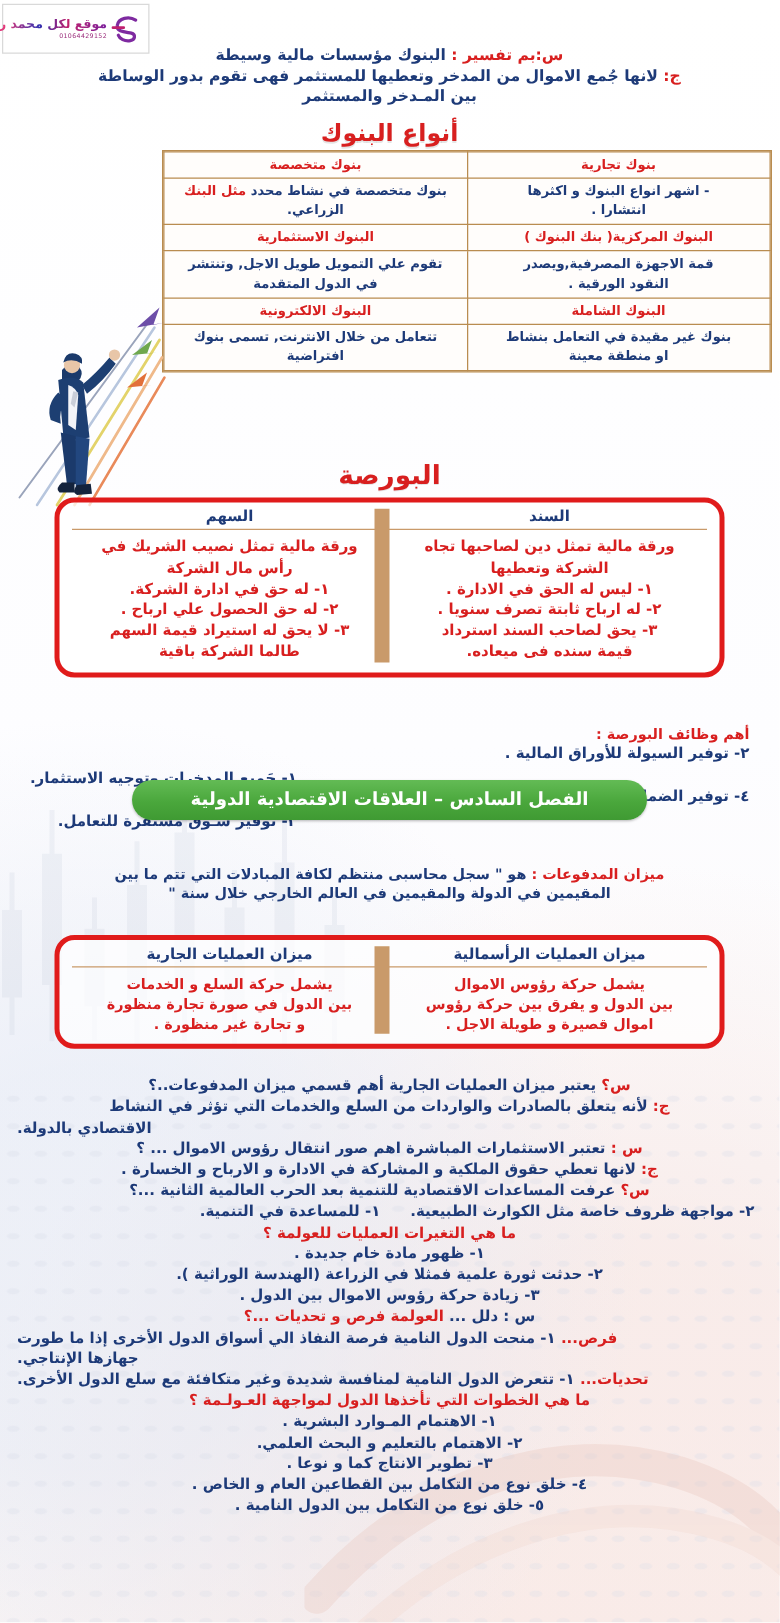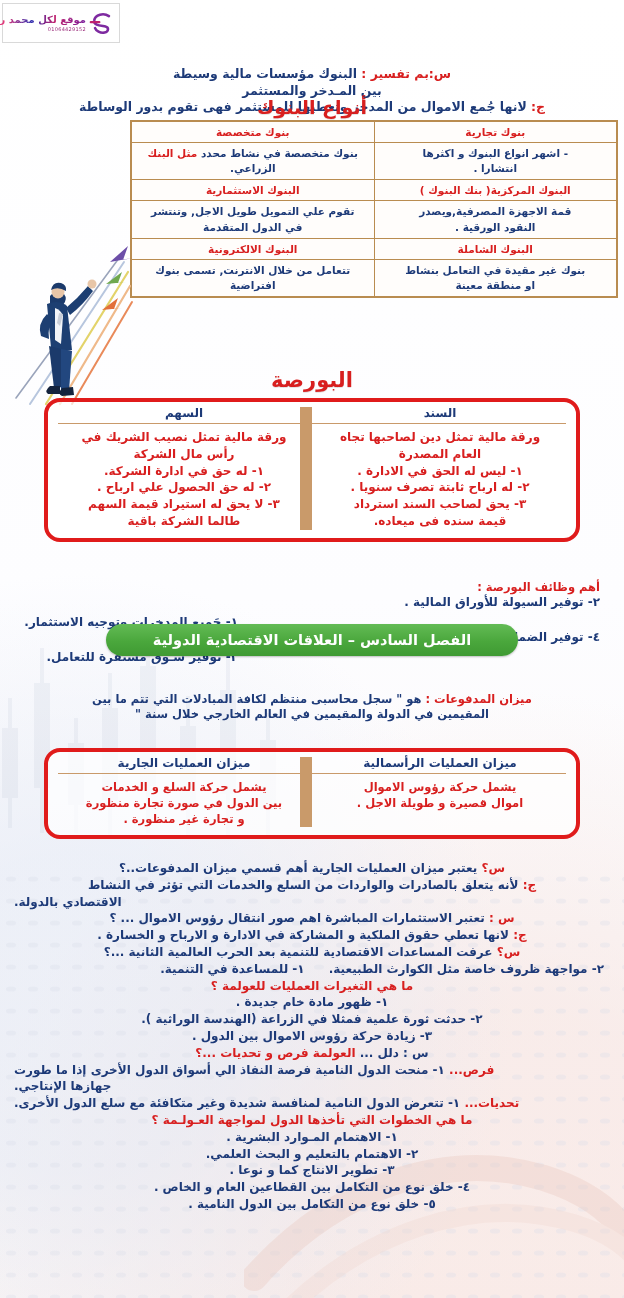--- a/index.html
+++ b/index.html
@@ -46,21 +46,21 @@
   .page { position:absolute; inset:0; }
   .blk { position:absolute; direction:rtl; }
 
   .ln { line-height:1.32; white-space:nowrap; }
   .navy { color:#1d3a78; }
   .tag  { color:#d81f1f; font-weight:bold; }
 
   
   #qa-head { top:36px; left:0; right:0; text-align:center; }
   #qa-head .ln { font-size:12.5px; font-weight:bold; }
-  #qa-head .l1 { padding-right:0;margin-top:30px; }
+  #qa-head .l1 { padding-right:0; }
   #qa-head .l2 { }
   #qa-head .l3 { }
 
   
   .sec-title {
     text-align:center; font-size:19px; font-weight:bold; color:#d81f1f;
     letter-spacing:0; text-shadow:0 1px 0 rgba(0,0,0,.10);
   }
   #t-banks { top:96px; left:0; right:0; }
   #t-bourse{ top:368px; left:0; right:0; font-size:21px; }
@@ -178,25 +178,25 @@
   </span>
 </div>
 
 <div class="page">
 
   <div class="blk" id="qa-head">
     <div class="ln l1">
       <span class="tag">س:بم تفسير :</span>
       <span class="navy">البنوك مؤسسات مالية وسيطة</span>
     </div>
-    <div class="ln l3 navy">بين المـدخر والمستثمر</div>
     <div class="ln l2">
       <span class="tag">ج:</span>
       <span class="navy">لانها جُمع الاموال من المدخر وتعطيها للمستثمر فهى تقوم بدور الوساطة</span>
     </div>
+    <div class="ln l3 navy">بين المـدخر والمستثمر</div>
   </div>
 
   <div class="blk sec-title" id="t-banks">أنواع البنوك</div>
 
   <div class="blk" id="tbl-banks">
     <table>
       <tbody>
           <tr>
         <td class="h">بنوك تجارية</td>
         <td class="h">بنوك متخصصة</td>
@@ -278,21 +278,21 @@
   <div class="blk redbox" id="box-bourse">
     <div class="hdr">
       <div>السند</div>
       <div>السهم</div>
     </div>
     <div class="divider"></div>
     <div class="cols">
       <div class="vsep"></div>
       <div>
         <div class="cell-ln">ورقة مالية تمثل دين لصاحبها تجاه</div>
-        <div class="cell-ln">العام المصدرة</div>
+        <div class="cell-ln">الشركة وتعطيها</div>
         <div class="cell-ln">١- ليس له الحق في الادارة .</div>
         <div class="cell-ln">٢- له ارباح ثابتة تصرف سنويا .</div>
         <div class="cell-ln">٣- يحق لصاحب السند استرداد</div>
         <div class="cell-ln">قيمة سنده فى ميعاده.</div>
       </div>
       <div>
         <div class="cell-ln">ورقة مالية تمثل نصيب الشريك في</div>
         <div class="cell-ln">رأس مال الشركة</div>
         <div class="cell-ln">١- له حق في ادارة الشركة.</div>
         <div class="cell-ln">٢- له حق الحصول علي ارباح .</div>
@@ -329,20 +329,21 @@
   <div class="blk redbox" id="box-bop">
     <div class="hdr">
       <div>ميزان العمليات الرأسمالية</div>
       <div>ميزان العمليات الجارية</div>
     </div>
     <div class="divider"></div>
     <div class="cols">
       <div class="vsep"></div>
       <div>
         <div class="cell-ln">يشمل حركة رؤوس الاموال</div>
+        <div class="cell-ln">بين الدول و يفرق بين حركة رؤوس</div>
         <div class="cell-ln">اموال قصيرة و طويلة الاجل .</div>
       </div>
       <div>
         <div class="cell-ln">يشمل حركة السلع و الخدمات</div>
         <div class="cell-ln">بين الدول في صورة تجارة منظورة</div>
         <div class="cell-ln">و تجارة غير منظورة .</div>
       </div>
     </div>
   </div>
 

